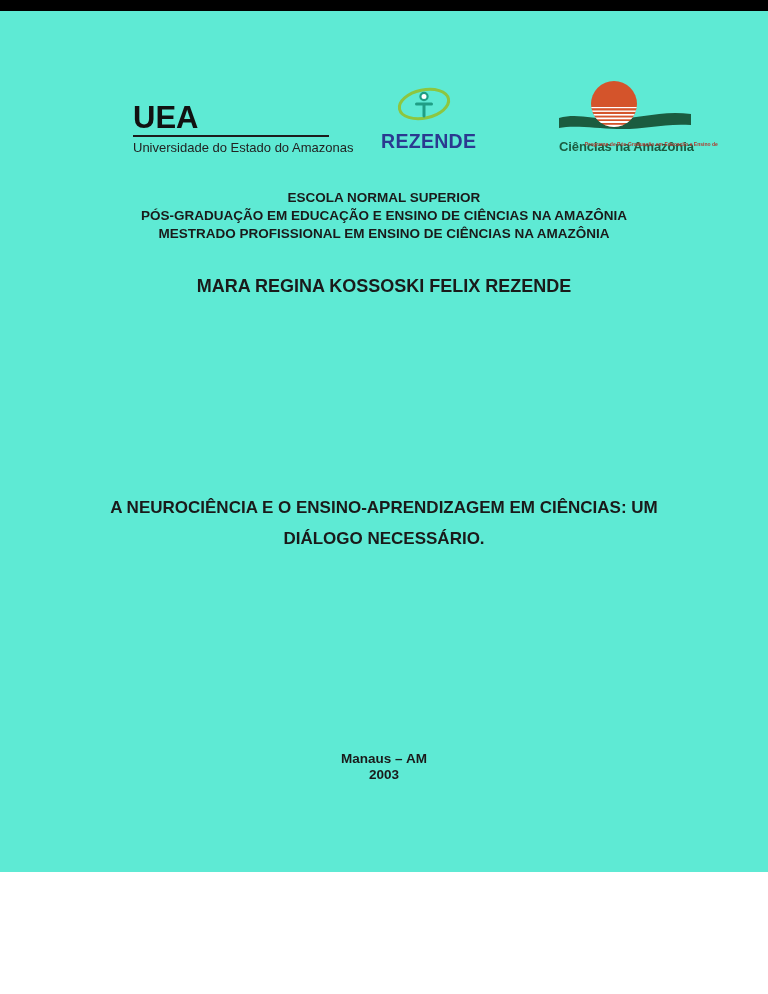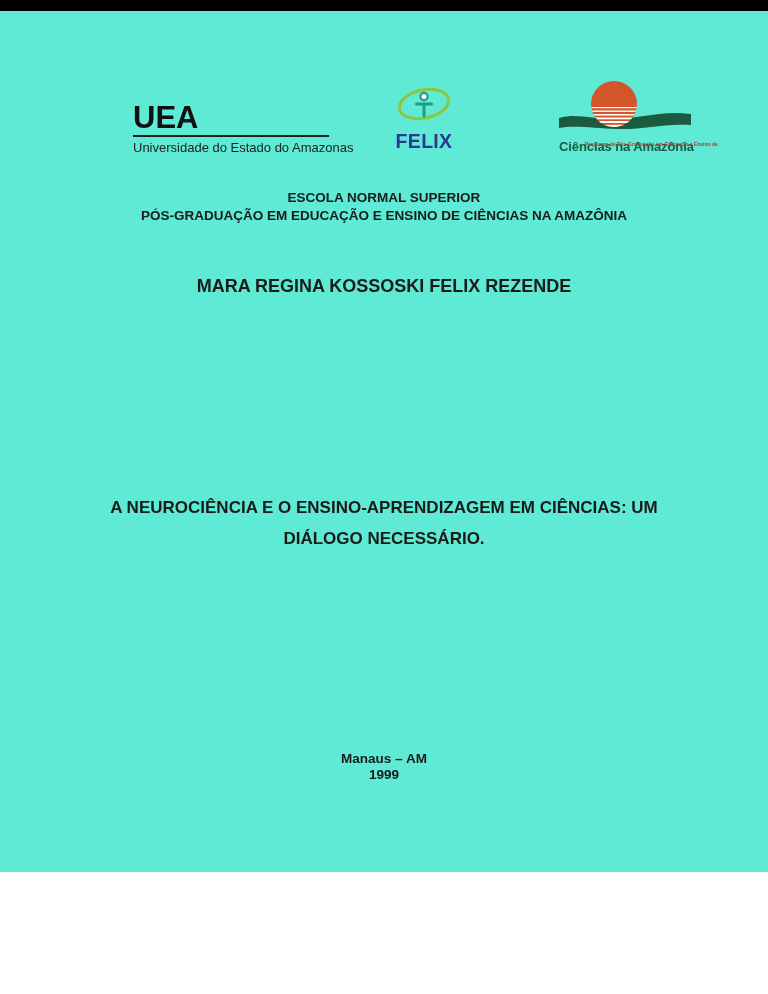--- a/index.html
+++ b/index.html
@@ -90,21 +90,21 @@
     <div class="uea-underline"></div>
     <div class="uea-subtitle">Universidade do Estado do Amazonas</div>
   </div>
 
   <div class="fapeam-logo">
     <svg width="62" height="41" viewBox="0 0 62 41">
       <ellipse cx="31" cy="20" rx="25" ry="14" fill="none" stroke-width="3" transform="rotate(-12 31 20)" stroke="#8dc63f"></ellipse>
       <circle cx="31" cy="12.5" r="3.6" fill="#ffffff" stroke-width="2.2" stroke="#1f9e85"></circle>
       <path d="M23.5,20 L38.5,20 M31,20 L31,32" fill="none" stroke-width="3" stroke-linecap="round" stroke="#1f9e85"></path>
     </svg>
-    <div class="fapeam-name">FELIX</div>
+    <div class="fapeam-name">REZENDE</div>
   </div>
 
   <div class="cienc-logo">
     <svg width="132" height="50" viewBox="0 0 132 50">
       <defs>
         <clipPath id="sunClip">
             <circle cx="55" cy="24" r="23"></circle>
           </clipPath>
       </defs>
       <path d="M0,38 C18,33 32,39 54,39 C80,39 102,30 132,34 L132,45 C104,43 84,50 58,49 C36,48 14,45 0,48 Z" fill="#1b5c40"></path>
@@ -120,27 +120,28 @@
     </svg>
     <div style="height:6px;">
       <span class="cienc-tagline">Programa de Pós-Graduação em Educação e Ensino de</span>
     </div>
     <div class="cienc-name">Ciências na Amazônia</div>
   </div>
 
   <div class="institution">
     <div>ESCOLA NORMAL SUPERIOR</div>
     <div>PÓS-GRADUAÇÃO EM EDUCAÇÃO E ENSINO DE CIÊNCIAS NA AMAZÔNIA</div>
+    <div>MESTRADO PROFISSIONAL EM ENSINO DE CIÊNCIAS NA AMAZÔNIA</div>
   </div>
 
   <div class="author">MARA REGINA KOSSOSKI FELIX REZENDE</div>
 
   <div class="title">
     <div>A NEUROCIÊNCIA E O ENSINO-APRENDIZAGEM EM CIÊNCIAS: UM</div>
     <div>DIÁLOGO NECESSÁRIO.</div>
   </div>
 
   <div class="footer">
     <div>Manaus – AM</div>
-    <div>1999</div>
+    <div>2003</div>
   </div>
 
 </div>
 
 </body></html>

